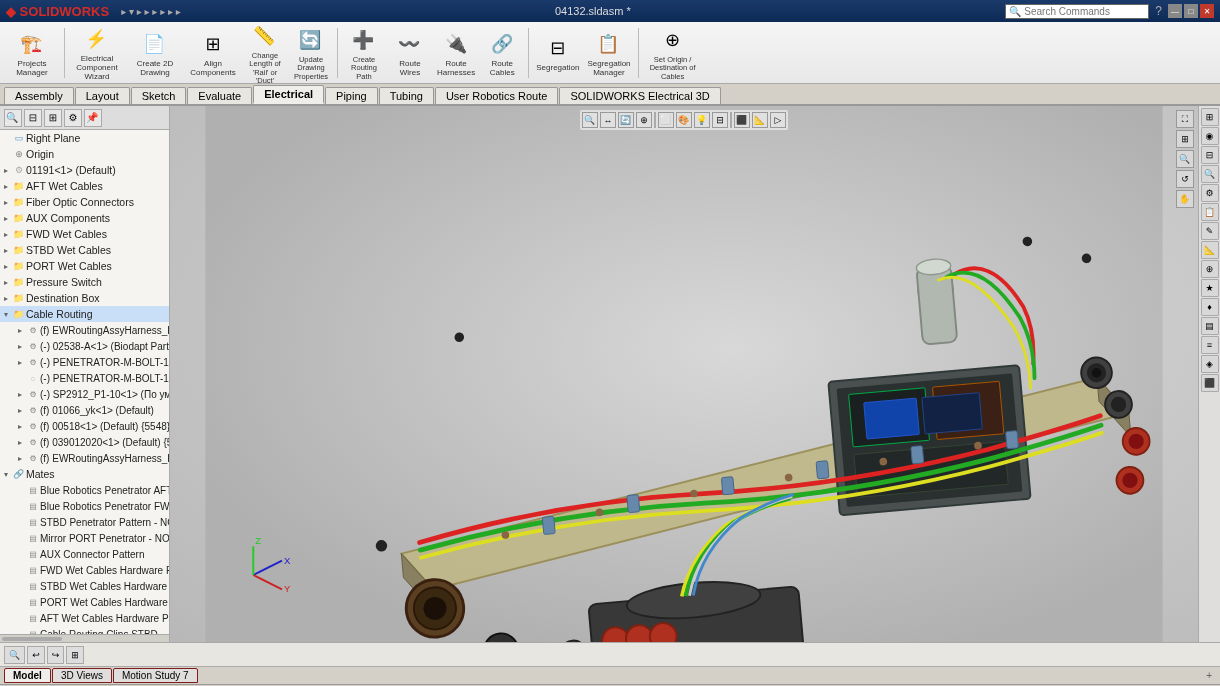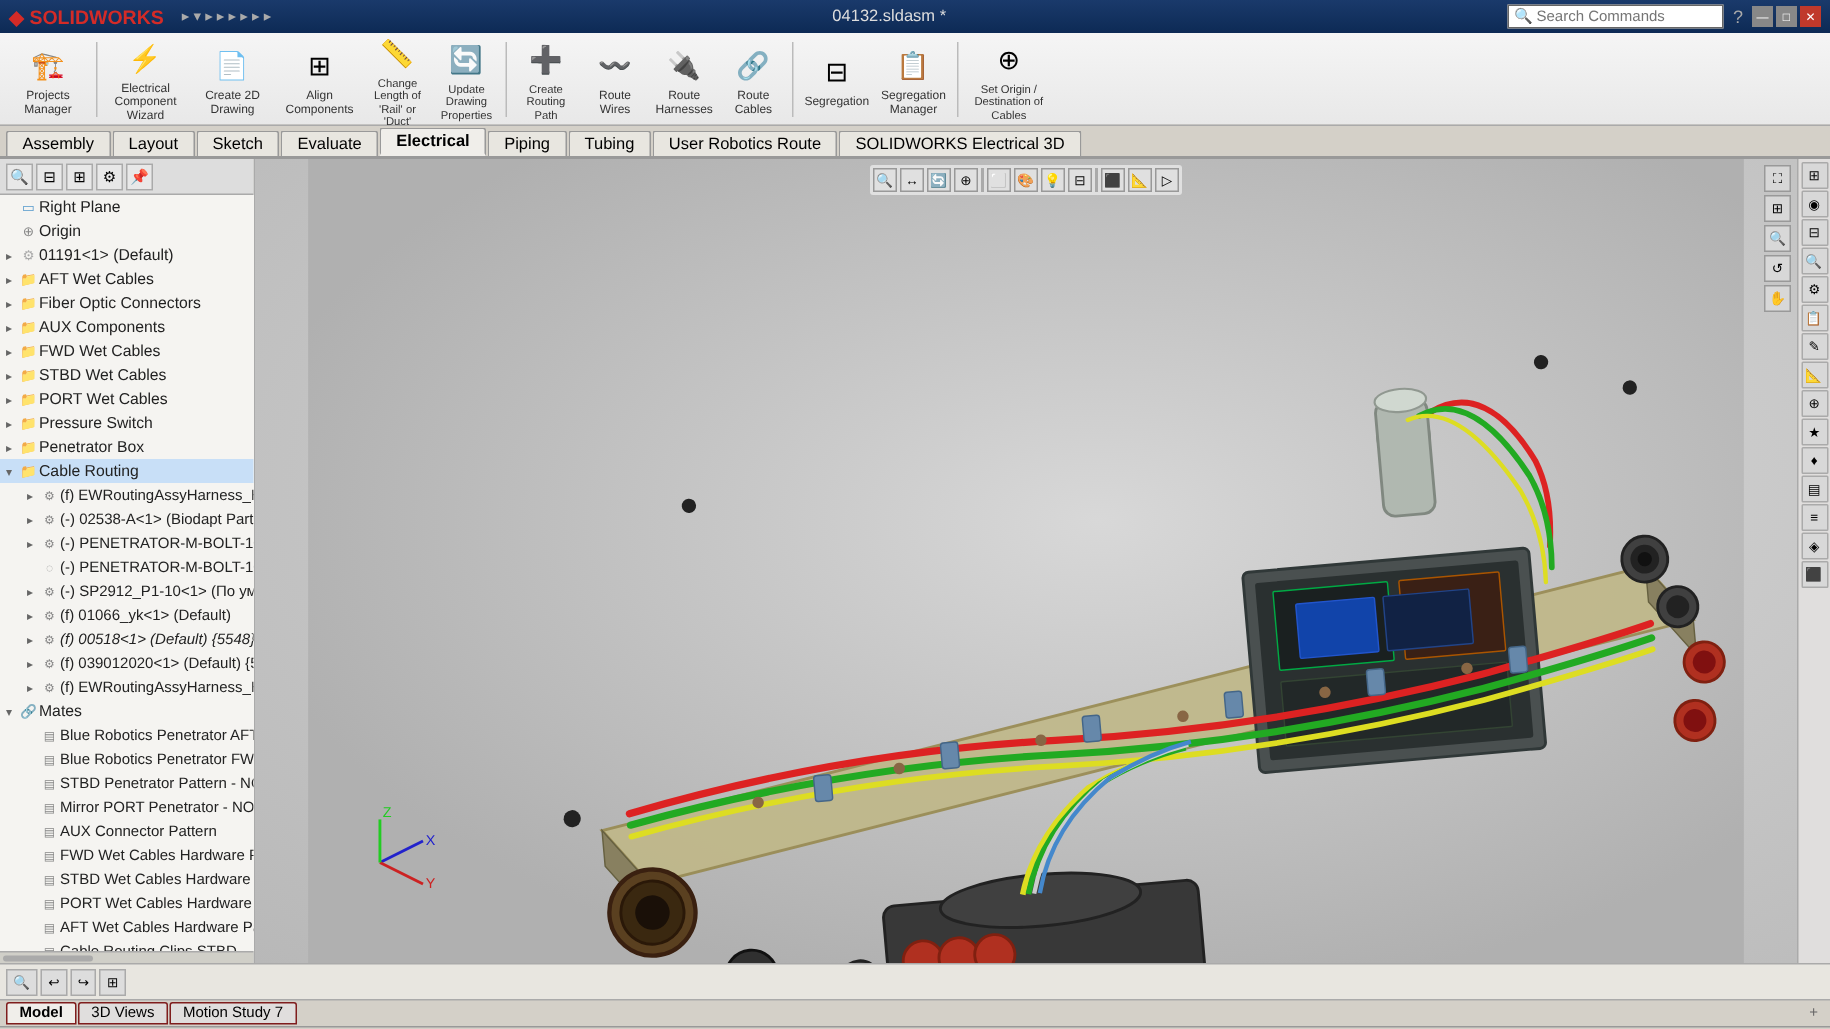--- a/index.html
+++ b/index.html
@@ -378,21 +378,21 @@
 
       <div class="tree-item">
         <div class="tree-expand">▸</div>
         <div class="tree-icon folder-icon">📁</div>
         <span>Pressure Switch</span>
       </div>
 
       <div class="tree-item">
         <div class="tree-expand">▸</div>
         <div class="tree-icon folder-icon">📁</div>
-        <span>Penetrator Box</span>
+        <span>Destination Box</span>
       </div>
 
       <div class="tree-item" style="background:#c8dff7;">
         <div class="tree-expand">▾</div>
         <div class="tree-icon folder-icon">📁</div>
         <span>Cable Routing</span>
       </div>
 
       <div class="tree-item indent2">
         <div class="tree-expand">▸</div>
@@ -426,21 +426,21 @@
 
       <div class="tree-item indent2">
         <div class="tree-expand">▸</div>
         <div class="tree-icon" style="font-size:8px;color:#888;">⚙</div>
         <span style="font-size:10px;">(f) 01066_yk&lt;1&gt; (Default)</span>
       </div>
 
       <div class="tree-item indent2">
         <div class="tree-expand">▸</div>
         <div class="tree-icon" style="font-size:8px;color:#888;">⚙</div>
-        <span style="font-size:10px;font-style:italic;">(f) 00518&lt;1&gt; (Default) {5548}</span>
+        <span style="font-size:10px;">(f) 00518&lt;1&gt; (Default) {5548}</span>
       </div>
 
       <div class="tree-item indent2">
         <div class="tree-expand">▸</div>
         <div class="tree-icon" style="font-size:8px;color:#888;">⚙</div>
         <span style="font-size:10px;">(f) 039012020&lt;1&gt; (Default) {5781}</span>
       </div>
 
       <div class="tree-item indent2">
         <div class="tree-expand">▸</div>

